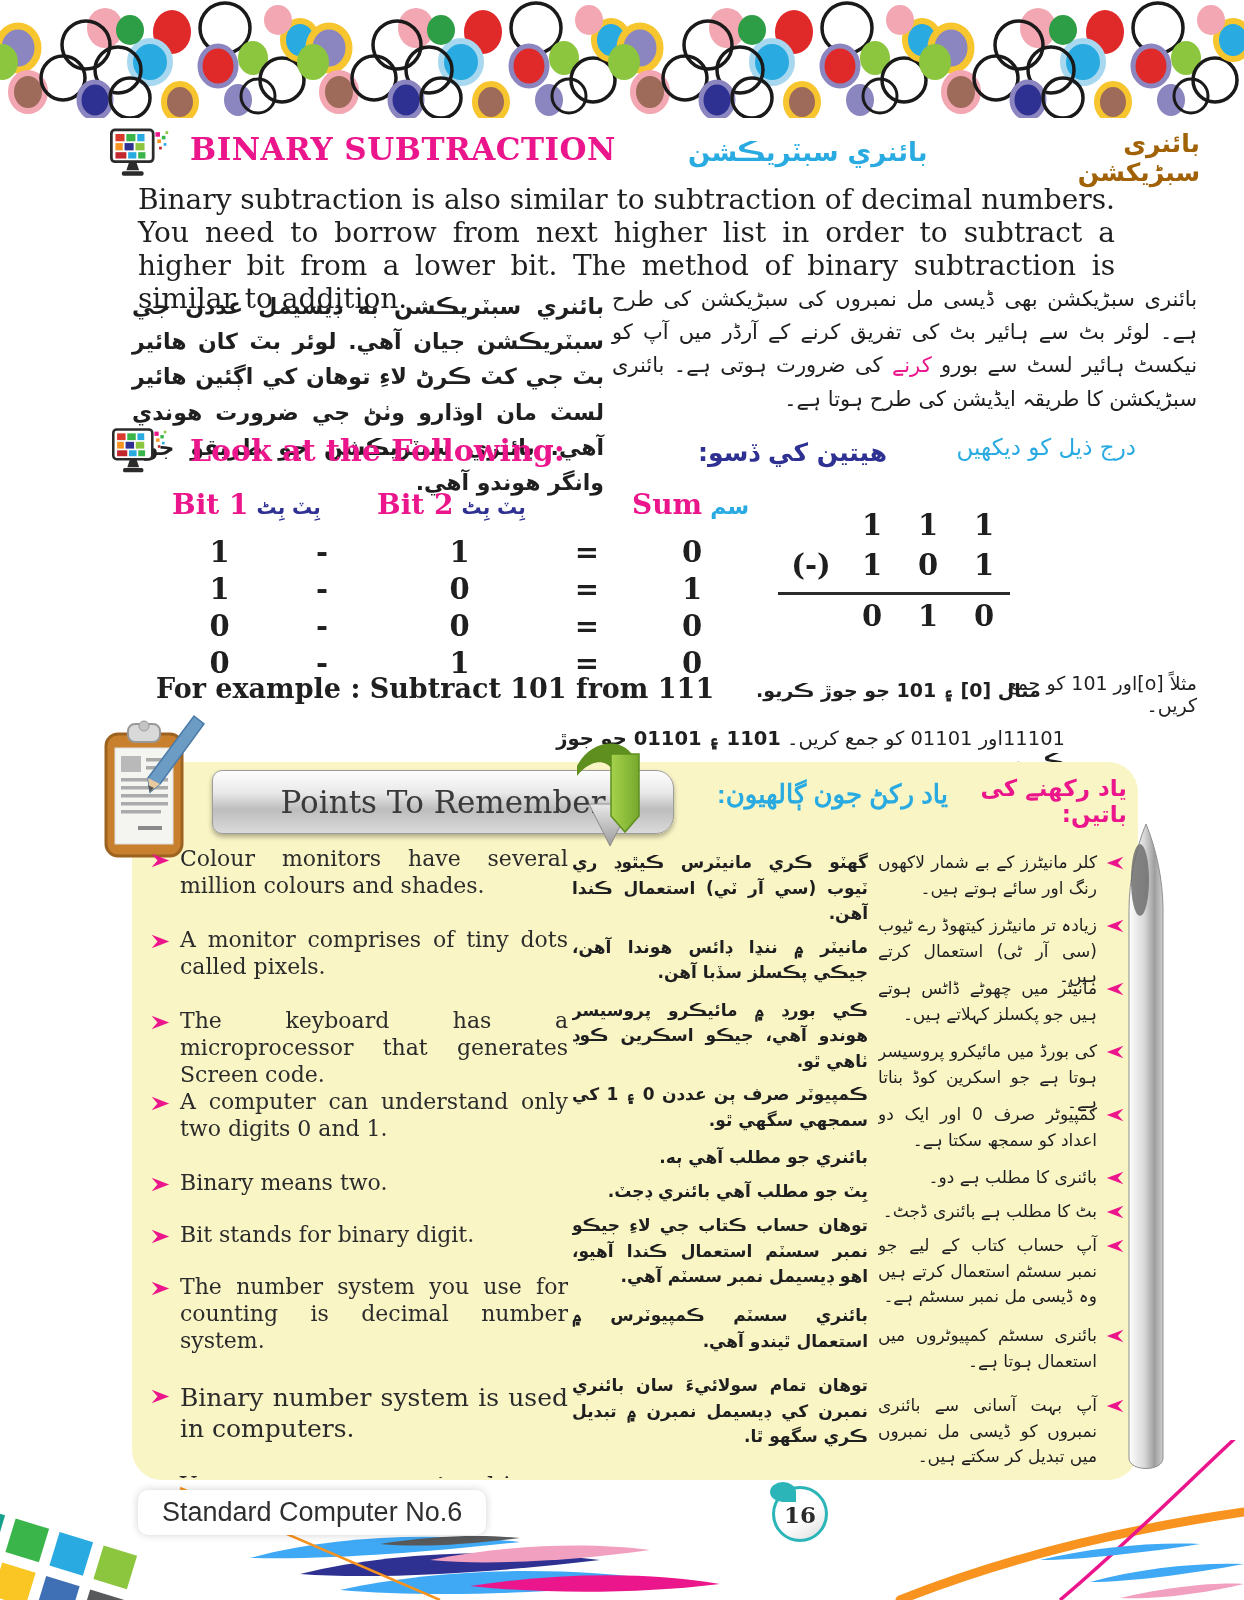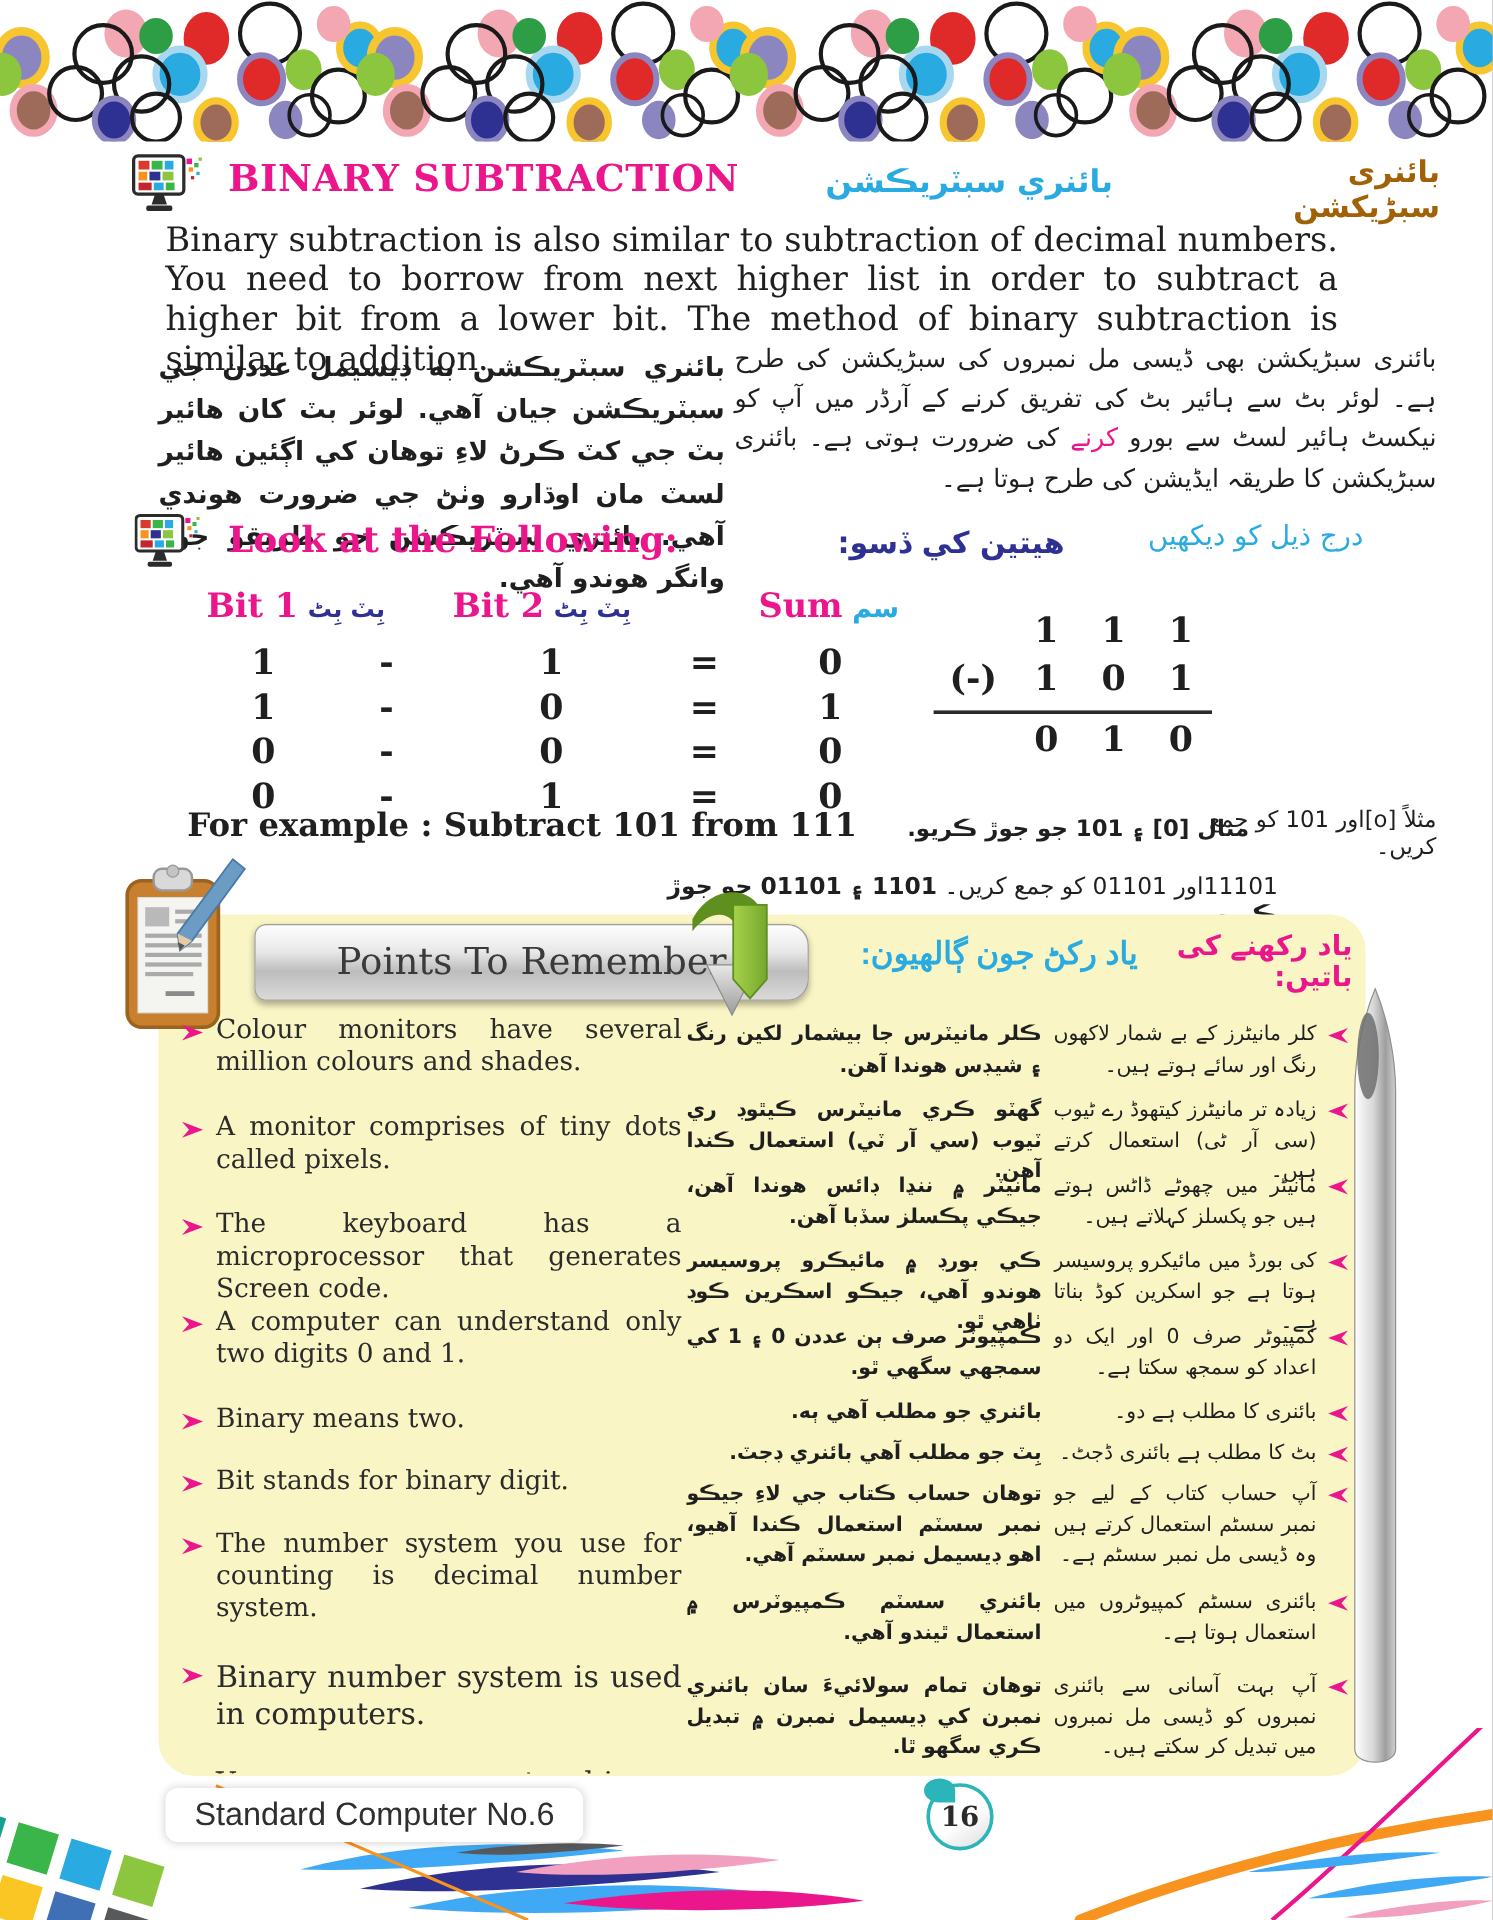--- a/index.html
+++ b/index.html
@@ -324,23 +324,20 @@
     <div class="pt big mh93">
         <svg class="arr">
           <use href="#sym-arrow"></use>
         </svg>
         <span class="txt">You can convert binary numbers to decimal numbers very easily.</span>
       </div>
   </div>
 
   <div class="abs col col-sd">
     <div class="pt mh55">
-        <span class="txt">ڪلر مانيٽرس جا بيشمار لکين رنگ ۽ شيڊس هوندا آهن.</span>
-      </div>
-    <div class="pt mh55">
         <span class="txt">گهٽو ڪري مانيٽرس ڪيٿوڊ ري ٽيوب (سي آر ٽي) استعمال ڪندا آهن.</span>
       </div>
     <div class="pt mh55">
         <span class="txt">مانيٽر ۾ ننڍا ڊائس هوندا آهن، جيڪي پڪسلز سڏبا آهن.</span>
       </div>
     <div class="pt mh55">
         <span class="txt">ڪي بورڊ ۾ مائيڪرو پروسيسر هوندو آهي، جيڪو اسڪرين ڪوڊ ٺاهي ٿو.</span>
       </div>
     <div class="pt mh55">
         <span class="txt">ڪمپيوٽر صرف ٻن عددن 0 ۽ 1 کي سمجهي سگهي ٿو.</span>

